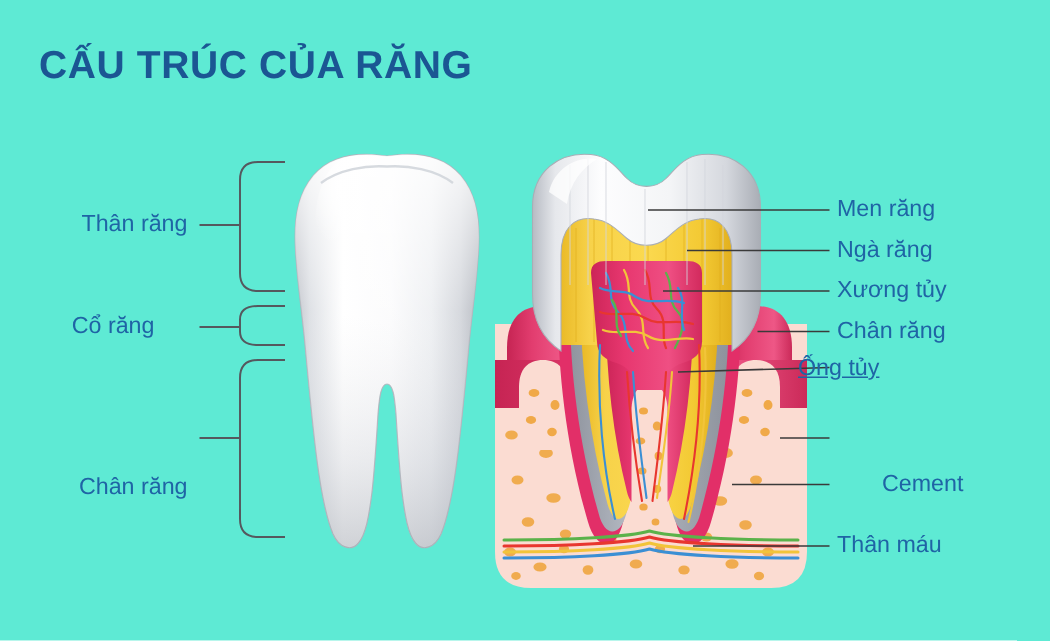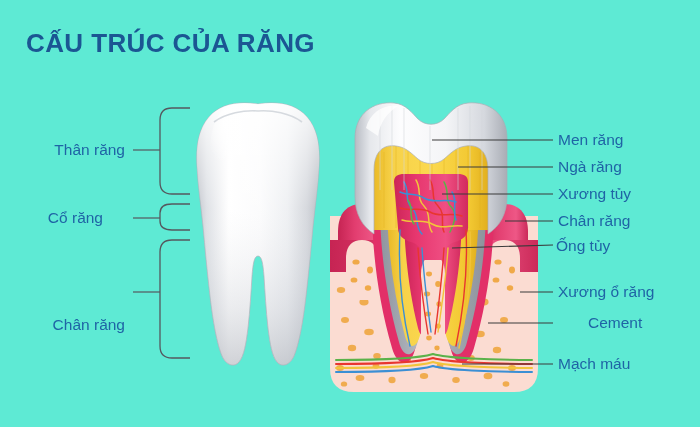--- a/index.html
+++ b/index.html
@@ -404,18 +404,17 @@
   </svg>
 
   <div class="lbl lbl-left" style="right:575px; top:142px;">Thân răng</div>
   <div class="lbl lbl-left" style="right:597px; top:210px;">Cổ răng</div>
   <div class="lbl lbl-left" style="right:575px; top:284px;margin-top:33px;">Chân răng</div>
 
   <div class="lbl lbl-right" style="left:558px; top:132px;">Men răng</div>
   <div class="lbl lbl-right" style="left:558px; top:159px;">Ngà răng</div>
   <div class="lbl lbl-right" style="left:558px; top:186px;">Xương tủy</div>
   <div class="lbl lbl-right" style="left:558px; top:213px;">Chân răng</div>
-  <div class="lbl lbl-right" style="left:556px; top:238px;">Ống tủy</div>
-  <div class="lbl lbl-right" style="left:558px; top:284px;">Xương ổ răng</div>
+  <div class="lbl lbl-right" style="left:532px; top:238px;text-decoration:underline;">Ống tủy</div>
   <div class="lbl lbl-right" style="left:588px; top:315px;">Cement</div>
-  <div class="lbl lbl-right" style="left:558px; top:356px;">Mạch máu</div>
+  <div class="lbl lbl-right" style="left:558px; top:356px;">Thân máu</div>
 
 </div>
 
 </body></html>

